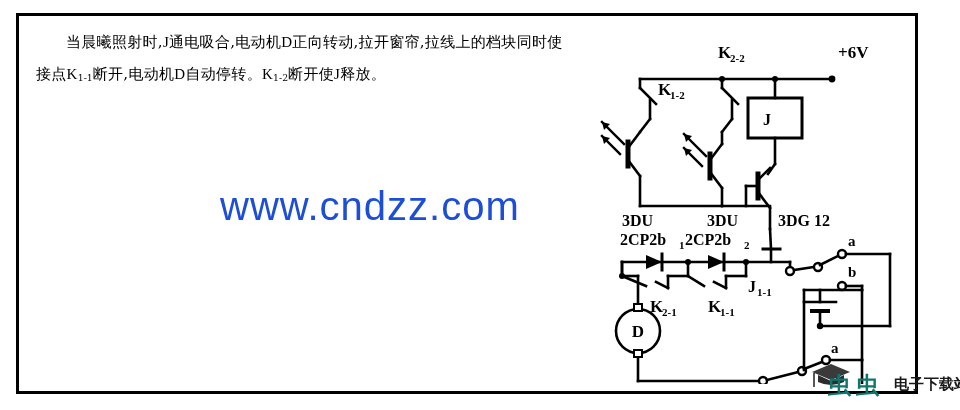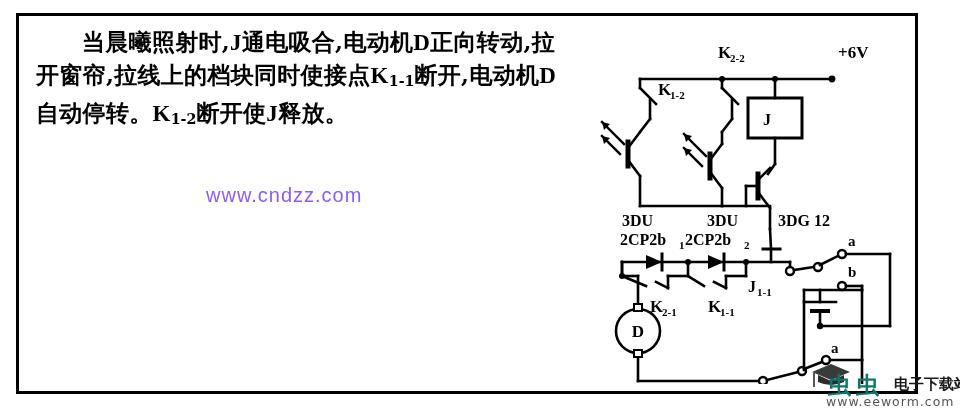--- a/index.html
+++ b/index.html
@@ -21,39 +21,39 @@
     left: 16px;
     top: 13px;
     width: 902px;
     height: 381px;
     border: 3px solid #000;
     box-sizing: border-box;
   }
   
   #watermark {
     position: absolute;
-    left: 206px;
+    left: 220px;
     top: 184px;
-    font-size: 20px;
+    font-size: 40px;
     letter-spacing: 1px;
-    color: #8b5cf6;
+    color: #1d4ed8;
     font-family: "Liberation Sans", "DejaVu Sans", sans-serif;
     white-space: nowrap;
     user-select: none;
   }
   
   #textblock {
     position: absolute;
     left: 36px;
     top: 26px;
     width: 540px;
     color: #000;
-    font-size: 23px;
+    font-size: 15px;
     line-height: 32px;
-    font-weight: bold;
+    font-weight: normal;
     font-family: "DejaVu Serif", "Liberation Serif", serif;
     letter-spacing: 0.3px;
   }
   #textblock p {
     margin: 0 0 4px 0;
     text-indent: 2em;
   }
   #textblock .lat {
     font-family: "Liberation Serif", "DejaVu Serif", serif;
   }
@@ -304,16 +304,15 @@
   </svg>
 
   <div id="logo">
     <svg class="cap" width="42" height="26" viewBox="0 0 42 26">
       <polygon points="2,10 21,2 40,10 21,18" fill="#3a3a3a"></polygon>
       <path d="M8,13 L8,20 Q21,26 34,20 L34,13 L21,19 Z" fill="#2c2c2c"></path>
       <line x1="4" y1="11" x2="4" y2="25" stroke="#2c2c2c" stroke-width="1.6"></line>
     </svg>
     <div class="bugs">虫虫</div>
     <div class="cn">电子下载站</div>
-    <div class="url">www.eeworm.com</div>
   </div>
 
 </div>
 
 </body></html>

